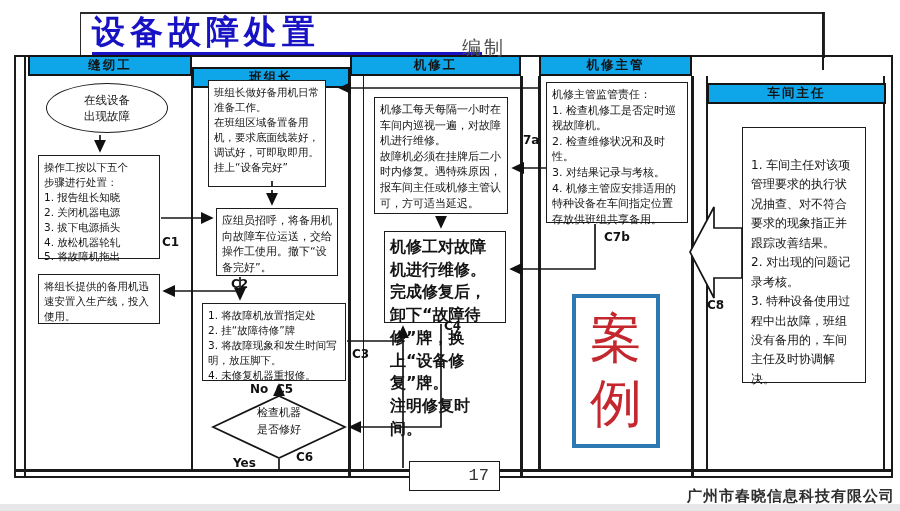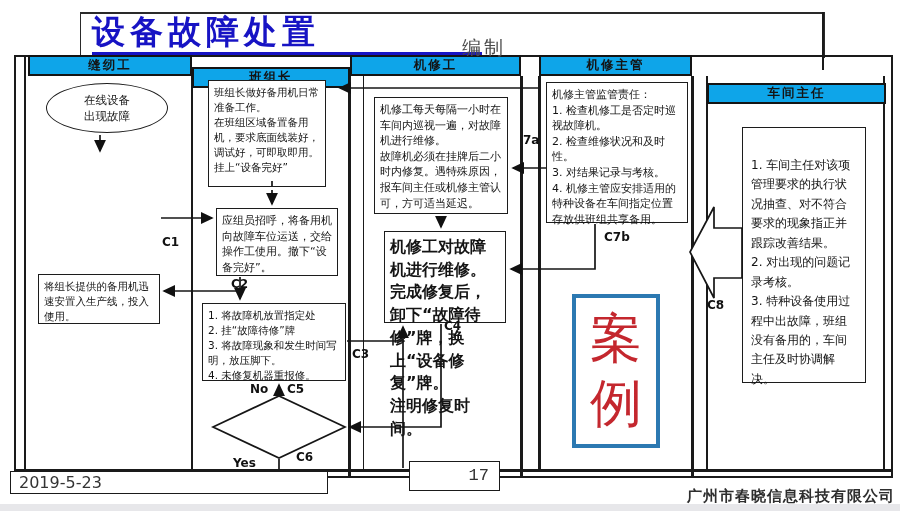--- a/index.html
+++ b/index.html
@@ -77,30 +77,39 @@
   <div class="vline" style="left:520px;top:76px;width:2.5px;height:402px;"></div>
   <div class="vline" style="left:538px;top:76px;width:2.5px;height:394px;"></div>
   <div class="vline" style="left:691px;top:76px;width:2.5px;height:402px;"></div>
   <div class="vline" style="left:706px;top:76px;width:2px;height:394px;"></div>
   <div class="vline" style="left:883px;top:76px;width:1.5px;height:394px;"></div>
   <div class="hline" style="left:14px;top:469px;width:879px;height:3px;"></div>
   <div class="vline" style="left:822px;top:12px;width:1.5px;height:58px;"></div>
 
   <div class="node ellipse" style="left:46px;top:83px;width:122px;height:50px;"><span>在线设备
 出现故障</span></div>
+  <div class="node" style="left:38px;top:155px;width:122px;height:104px;">操作工按以下五个
+步骤进行处置：
+1. 报告组长知晓
+2. 关闭机器电源
+3. 拔下电源插头
+4. 放松机器轮轧
+5. 将故障机拖出</div>
   <div class="node" style="left:38px;top:274px;width:122px;height:50px;">将组长提供的备用机迅速安置入生产线，投入使用。</div>
 
   <div class="node" style="left:208px;top:80px;width:118px;height:107px;">班组长做好备用机日常准备工作。
 在班组区域备置备用机，要求底面线装好，调试好，可即取即用。
 挂上“设备完好”</div>
   <div class="node" style="left:216px;top:208px;width:122px;height:68px;font-size:11px;">应组员招呼，将备用机向故障车位运送，交给操作工使用。撤下“设备完好”。</div>
   <div class="node" style="left:202px;top:303px;width:144px;height:78px;">1. 将故障机放置指定处
 2. 挂“故障待修”牌
 3. 将故障现象和发生时间写明，放压脚下。
 4. 未修复机器重报修。</div>
+  <div id="decision-text">检查机器
+是否修好</div>
 
   <div class="node" style="left:374px;top:97px;width:134px;height:117px;font-size:11px;">机修工每天每隔一小时在车间内巡视一遍，对故障机进行维修。
 故障机必须在挂牌后二小时内修复。遇特殊原因，报车间主任或机修主管认可，方可适当延迟。</div>
   <div class="node" style="left:384px;top:231px;width:122px;height:92px;font-size:16px;font-weight:bold;">机修工对故障机进行维修。
 完成修复后，卸下“故障待修”牌，换上“设备修复”牌。
 注明修复时间。</div>
 
   <div class="node" style="left:546px;top:82px;width:142px;height:141px;font-size:11px;">机修主管监管责任：
 1. 检查机修工是否定时巡视故障机。
 2. 检查维修状况和及时性。
@@ -139,25 +148,24 @@
       <path d="M595,224 L595,269 L511,269" marker-end="url(#ah)"></path>
     </g>
     <polygon points="213,427 279,396 345,427 279,458" fill="#fff" stroke="#161616" stroke-width="1.7"></polygon>
     <polygon points="742,228 714,228 714,207 690,252 714,298 714,278 742,278" fill="#fff" stroke="#161616" stroke-width="1.7"></polygon>
   </svg>
 
   <div class="flabel" style="left:162px;top:235px;">C1</div>
   <div class="flabel" style="left:231px;top:277px;">C2</div>
   <div class="flabel" style="left:352px;top:347px;">C3</div>
   <div class="flabel" style="left:444px;top:319px;">C4</div>
-  <div class="flabel" style="left:287px;top:382px;">C5</div>
+  <div class="flabel" style="left:276px;top:382px;">C5</div>
   <div class="flabel" style="left:250px;top:382px;">No</div>
   <div class="flabel" style="left:296px;top:450px;">C6</div>
   <div class="flabel" style="left:233px;top:456px;">Yes</div>
   <div class="flabel" style="left:523px;top:133px;">7a</div>
   <div class="flabel" style="left:604px;top:230px;">C7b</div>
   <div class="flabel" style="left:707px;top:298px;">C8</div>
 
-  <div id="datebox">2019-5-23</div>
   <div id="pagebox">17</div>
   <div id="company">广州市春晓信息科技有限公司</div>
   <div id="graybar"></div>
 </div>
 
 </body></html>

